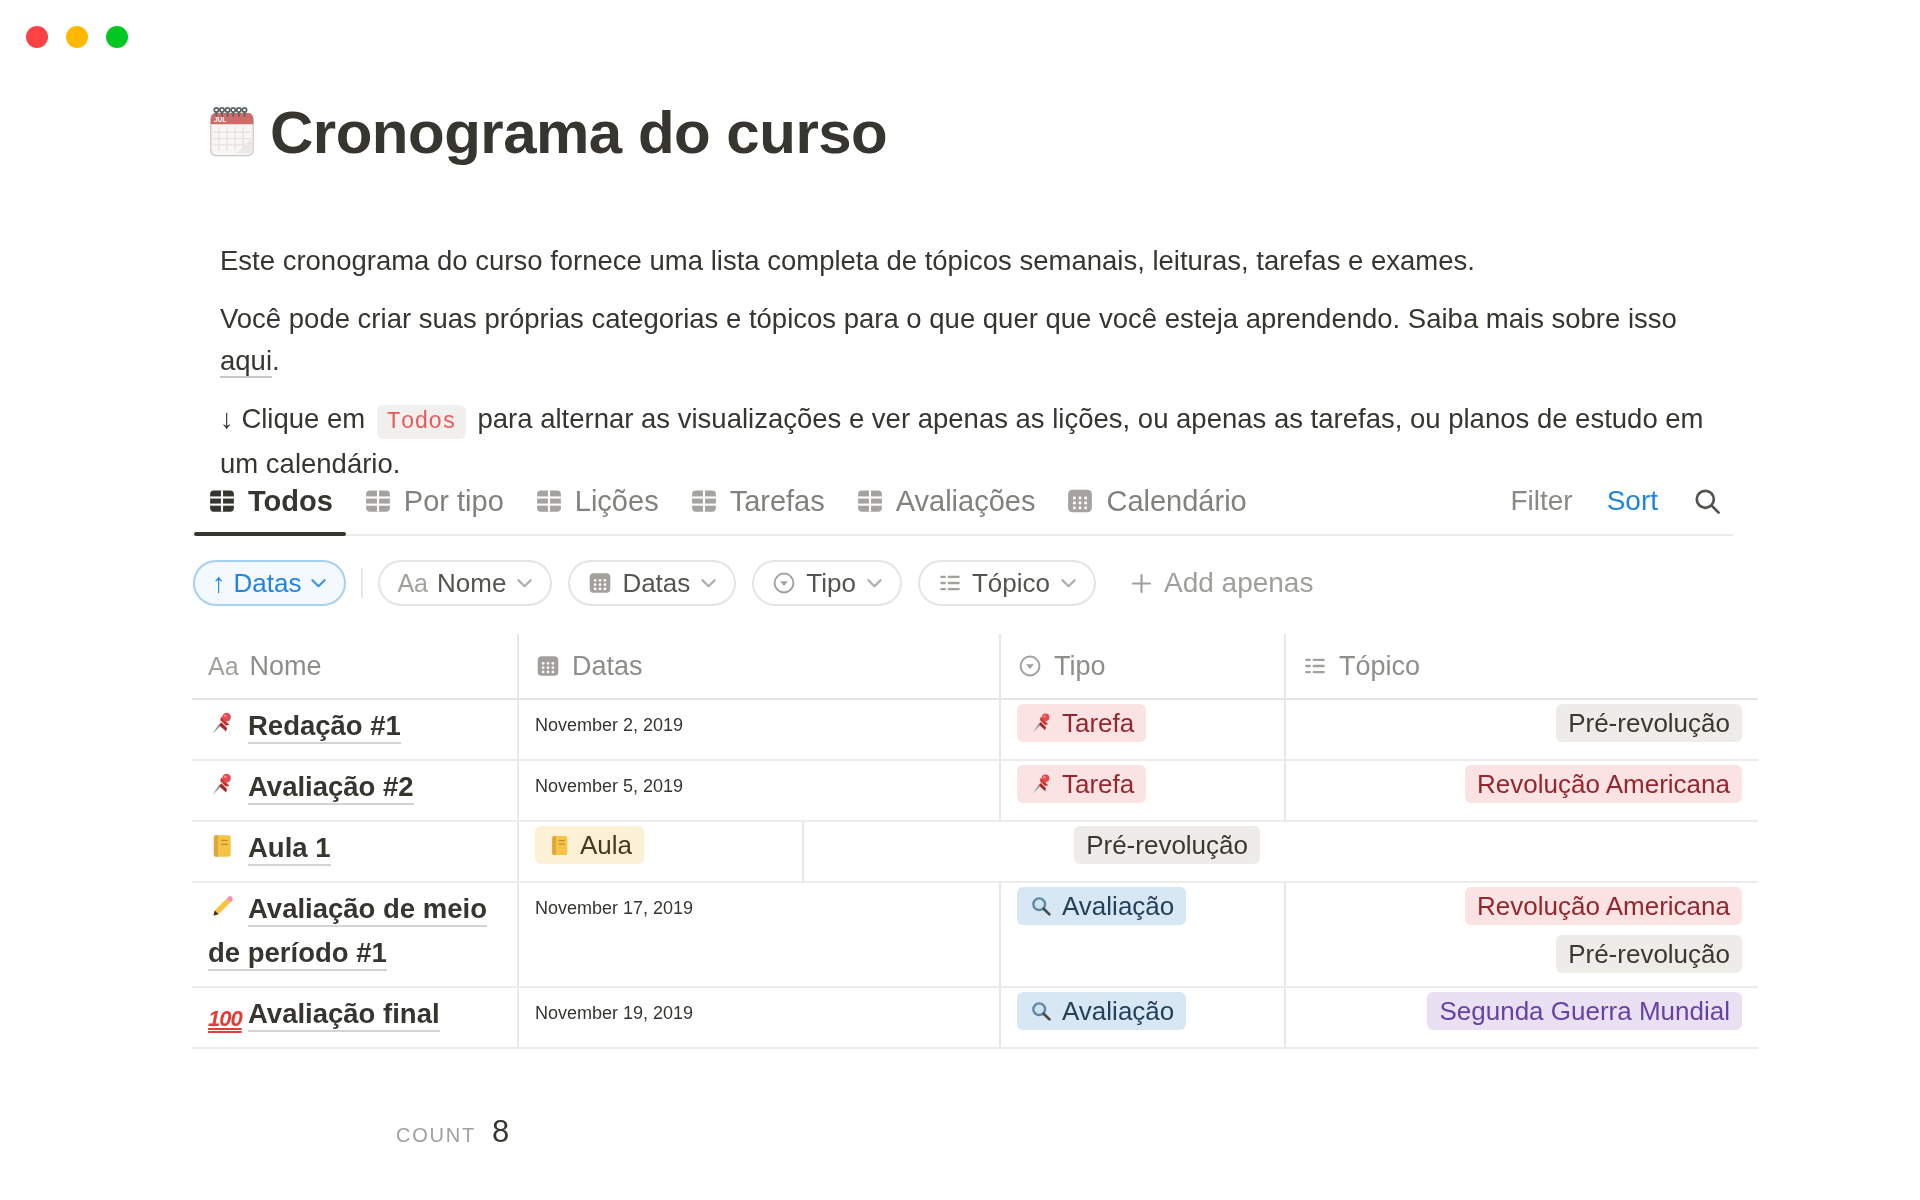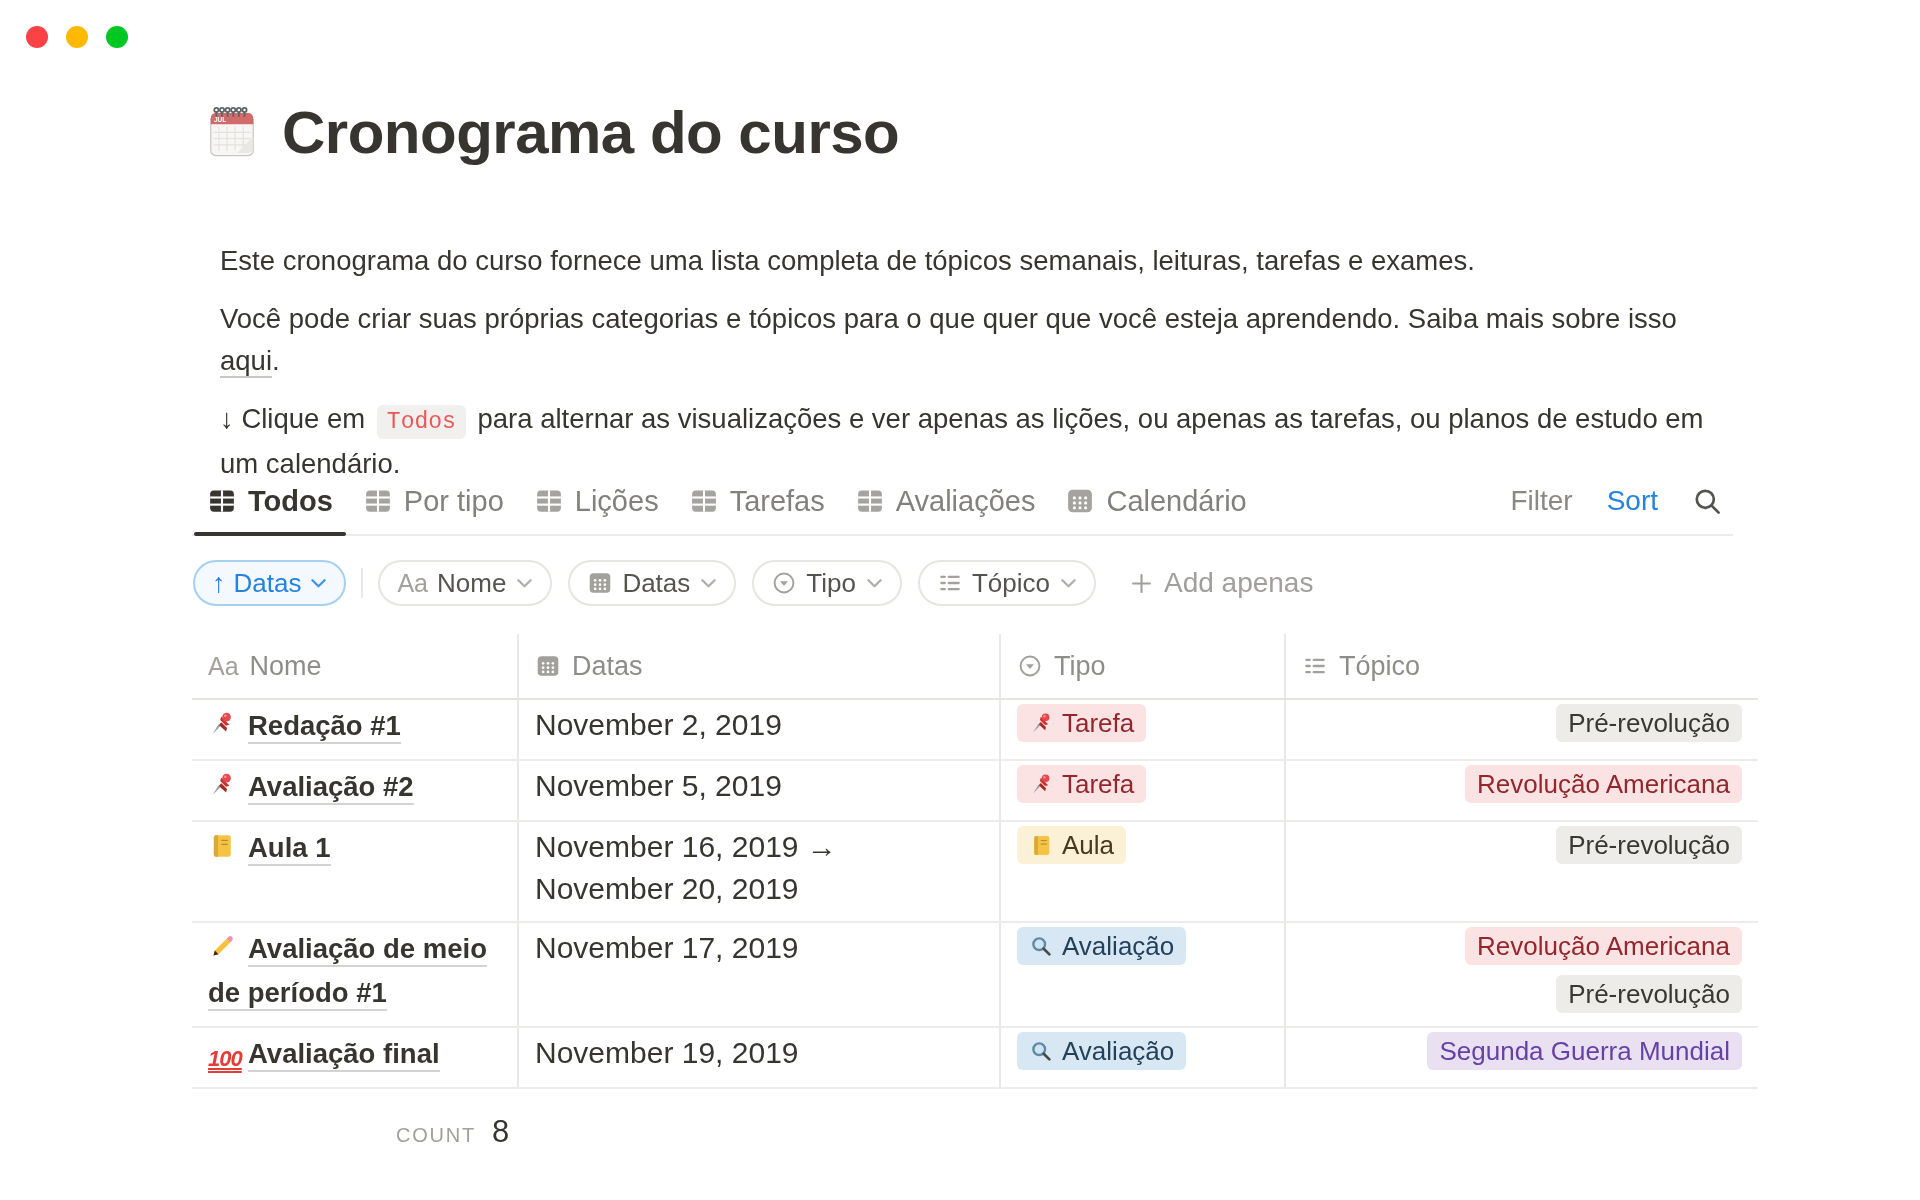--- a/index.html
+++ b/index.html
@@ -4,21 +4,21 @@
 <style>
   html,body{margin:0;padding:0;background:#fff;}
   .win{position:relative;width:1920px;height:1200px;background:#fff;overflow:hidden;
        color:#37352F;font-family:"Liberation Sans",sans-serif;}
 
   
   .lights{position:absolute;top:26px;left:26px;display:flex;gap:18px;}
   .light{width:22px;height:22px;border-radius:50%;}
 
   
-  .title-row{position:absolute;left:202px;top:98px;display:flex;align-items:center;gap:20px;}
+  .title-row{position:absolute;left:202px;top:98px;display:flex;align-items:center;gap:8px;}
   .title-emoji svg{width:60px;height:60px;display:block;}
   h1{font-size:60px;font-weight:700;margin:0;letter-spacing:-0.5px;color:#37352F;}
 
   
   .desc{position:absolute;left:204px;top:224px;width:1536px;font-size:27.5px;line-height:42px;color:#37352F;}
   .desc p{margin:16px;}
   .link{border-bottom:2px solid rgba(55,53,47,.28);cursor:pointer;text-align:right;}
   .code{font-family:"Liberation Mono","DejaVu Sans Mono",monospace;font-size:23px;color:var(--code-red,#EB5757);
         background:#F1F0EE;padding:4px 10px;border-radius:6px;margin:0 4px;}
 
@@ -55,21 +55,21 @@
   
   .table-clip{position:absolute;left:192px;top:634px;width:1566px;height:473px;overflow:hidden;}
   .t-header{display:flex;height:64px;border-bottom:2px solid #E5E4E1;color:#8E8D89;font-size:27px;}
   .t-hcell{display:flex;align-items:center;gap:11px;padding:0 16px;box-sizing:border-box;cursor:pointer;}
   .t-hcell .svgi{width:26px;height:26px;color:#A2A09C;display:block;}
   .c1{width:325px;}.c2{width:482px;}.c3{width:285px;}.c4{width:474px;}
   .t-hcell + .t-hcell, .t-cell + .t-cell{border-left:2px solid #E9E8E6;}
   .t-row{display:flex;border-bottom:2px solid #EDECEA;}
   .t-cell{padding:4px 16px 11px;box-sizing:border-box;}
   .t-cell.c1{font-size:27.5px;line-height:44px;}
-  .t-cell.c2{font-size:30px;line-height:42px;padding-right:26px;color:#37352F;cursor:text;}
+  .t-cell.c2{font-size:18px;line-height:42px;padding-right:26px;color:#37352F;cursor:text;}
   .name-ico{display:inline-block;width:28px;height:28px;margin-right:12px;vertical-align:-3px;}
   .name-ico svg{width:28px;height:28px;}
   .name{font-weight:600;color:#37352F;border-bottom:2px solid rgba(55,53,47,.22);padding-bottom:1px;cursor:pointer;}
   .i100{color:#E03E36;font-style:italic;font-weight:700;font-size:22px;letter-spacing:-1px;
         text-decoration:underline;text-decoration-style:double;margin-right:10px;}
   .tag{display:inline-flex;align-items:center;gap:8px;padding:3px 12px;border-radius:6px;
        font-size:26px;line-height:32px;white-space:nowrap;}
   .tag .svgi{width:25px;height:25px;display:block;}
   .topics{display:flex;flex-direction:column;align-items:flex-end;gap:10px;}
   .fade{position:absolute;left:0;bottom:0;width:100%;height:16px;
@@ -425,21 +425,20 @@
         </div>
         <div class="t-row">
           <div class="t-cell c1"><span class="name-ico"><svg class="svgi" viewBox="0 0 24 24">
                 <rect x="5" y="2.8" width="14.5" height="18.4" rx="2" fill="#f6c445"></rect>
                 <path d="M5 4.8a2 2 0 012-2h1.6v18.4H7a2 2 0 01-2-2z" fill="#dfa63c"></path>
                 <g stroke="#b98a2e" stroke-width="1.1">
                   <line x1="11.3" y1="7.2" x2="17" y2="7.2"></line>
                   <line x1="11.3" y1="10.6" x2="17" y2="10.6"></line>
                 </g>
               </svg></span><span class="name">Aula 1</span></div>
-          <div class="t-cell c2">November 16, 2019 → November 20, 2019</div>
           <div class="t-cell c3"><span class="tag" style="background:#FBF1D7;color:#473821">
               <span>
                 <svg class="svgi" viewBox="0 0 24 24">
                   <rect x="5" y="2.8" width="14.5" height="18.4" rx="2" fill="#f6c445"></rect>
                   <path d="M5 4.8a2 2 0 012-2h1.6v18.4H7a2 2 0 01-2-2z" fill="#dfa63c"></path>
                   <g stroke="#b98a2e" stroke-width="1.1">
                     <line x1="11.3" y1="7.2" x2="17" y2="7.2"></line>
                     <line x1="11.3" y1="10.6" x2="17" y2="10.6"></line>
                   </g>
                 </svg>

